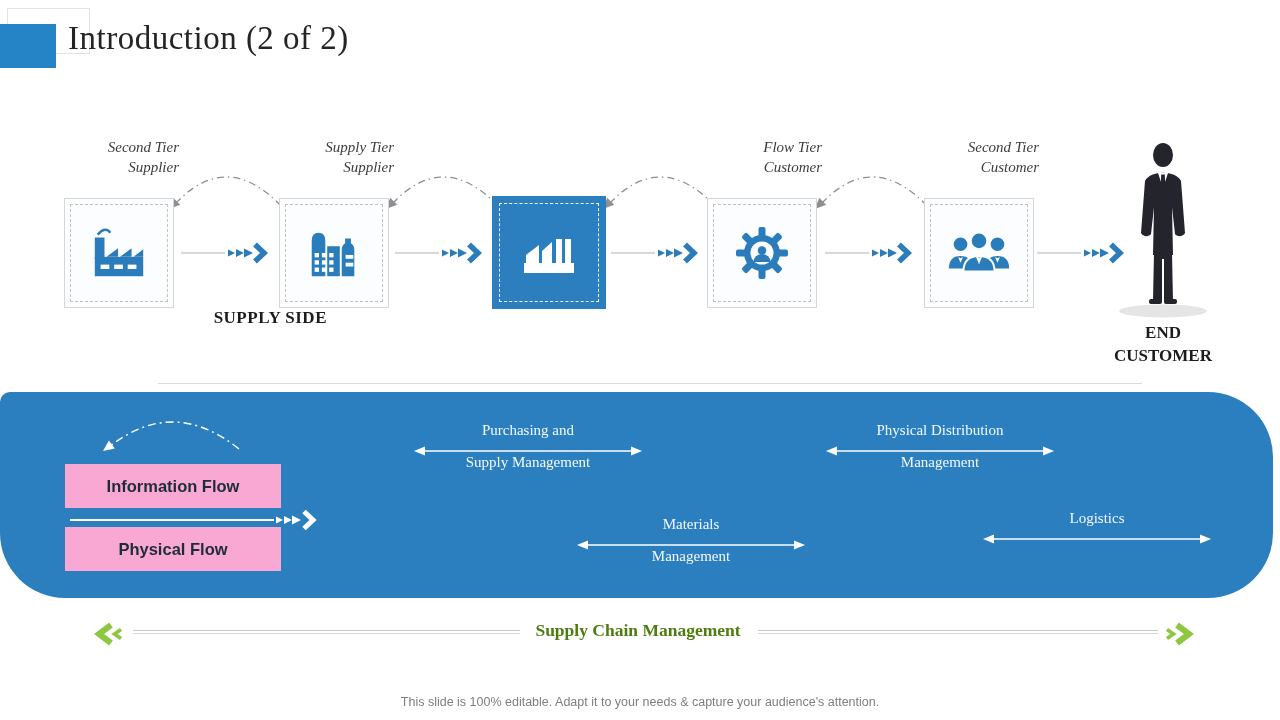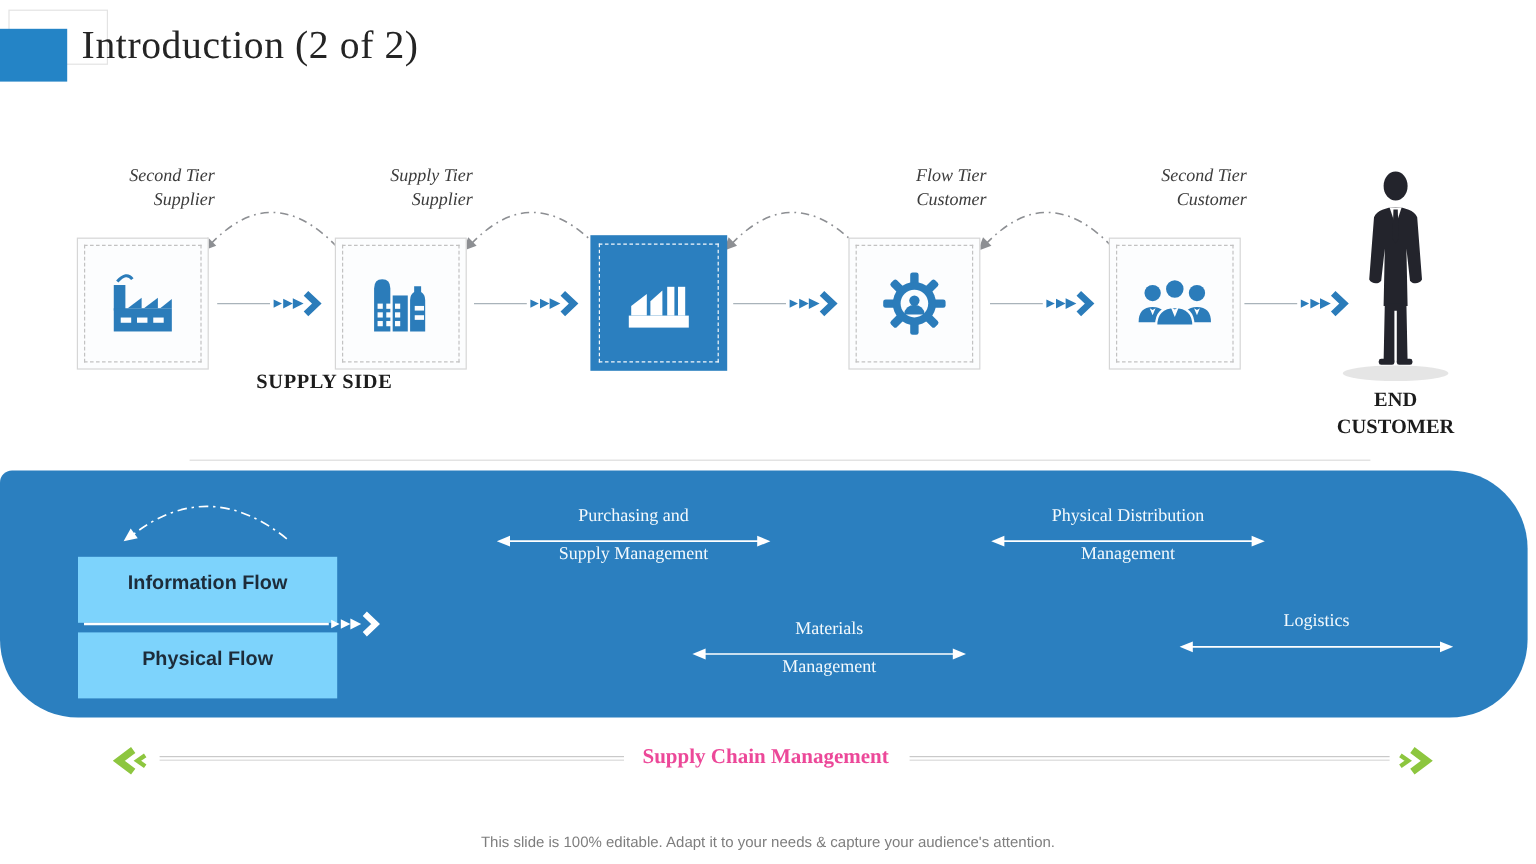--- a/index.html
+++ b/index.html
@@ -20,28 +20,28 @@
   .node-hub::after { content:""; position:absolute; left:7px; top:7px; right:7px; bottom:7px; border:1.6px dashed rgba(255,255,255,0.95); }
   .arc { top:165px; width:122px; height:44px; }
   .chain-arrow { top:241px; width:92px; height:24px; }
   .side-label { top:308px; width:200px; text-align:right; font-family:"Liberation Serif", serif; font-weight:bold; font-size:17px; letter-spacing:0.5px; color:#1c1c1c; }
   .end-customer-label { left:1108px; top:321px; width:110px; text-align:center; font-family:"Liberation Serif", serif; font-weight:bold; font-size:17px; line-height:23px; color:#1c1c1c; }
 
   .divider { left:158px; top:383px; width:984px; height:0; border-top:1px solid #dcdcdc; }
 
   
   .panel { left:0; top:392px; width:1273px; height:206px; background:#2b7fbf; border-radius:10px 65px 65px 65px; }
-  .flow-box { left:65px; width:216px; height:55px; background:#7dd3fc; text-align:center; line-height:44px; font-size:16.5px; font-weight:bold; color:#1d2c3a; }
+  .flow-box { left:65px; width:216px; height:44px; background:#f9a8d4; text-align:center; line-height:44px; font-size:16.5px; font-weight:bold; color:#1d2c3a; }
   .span-group { width:240px; }
   .span-text { position:absolute; left:0; width:240px; text-align:center; font-family:"Liberation Serif", serif; font-size:15px; color:#f4fafd; }
   .dbl-arrow { position:absolute; left:5px; width:230px; height:14px; }
 
   
   .scm-line { top:630px; height:4px; border-top:1px solid #c9c9c9; border-bottom:1px solid #dadada; }
-  .scm-label { left:518px; top:620px; width:240px; text-align:center; font-family:"Liberation Serif", serif; font-weight:bold; font-size:17.5px; color:#ec4899; }
+  .scm-label { left:518px; top:620px; width:240px; text-align:center; font-family:"Liberation Serif", serif; font-weight:bold; font-size:17.5px; color:#4d7c0f; }
   .footer-note { left:0; top:695px; width:1280px; text-align:center; font-size:12.5px; color:#7e7e7e; }
 </style>
 </head>
 <body>
 
 <div id="slide">
 
   <div class="abs ghost-rect"></div>
   <div class="abs accent-square"></div>
   <div class="abs slide-title">Introduction (2 of 2)</div>

